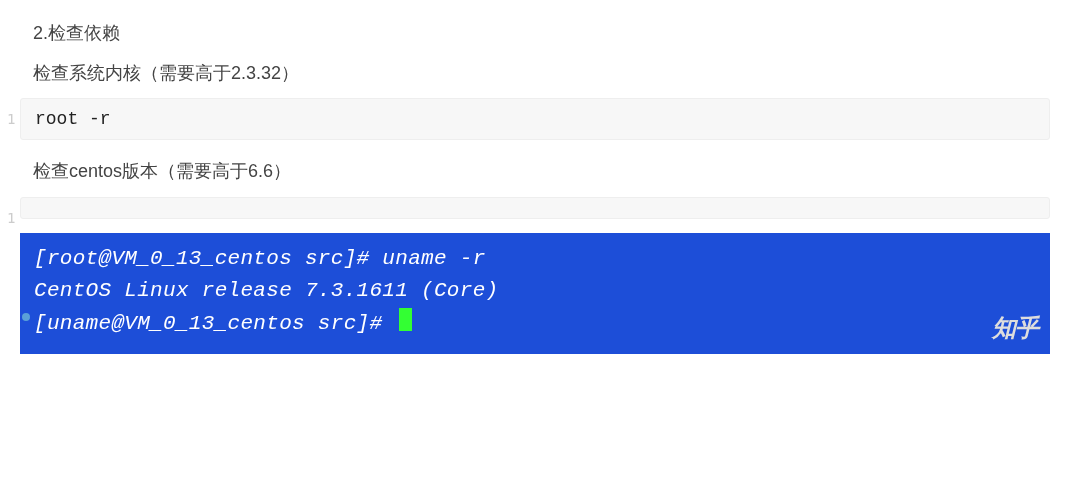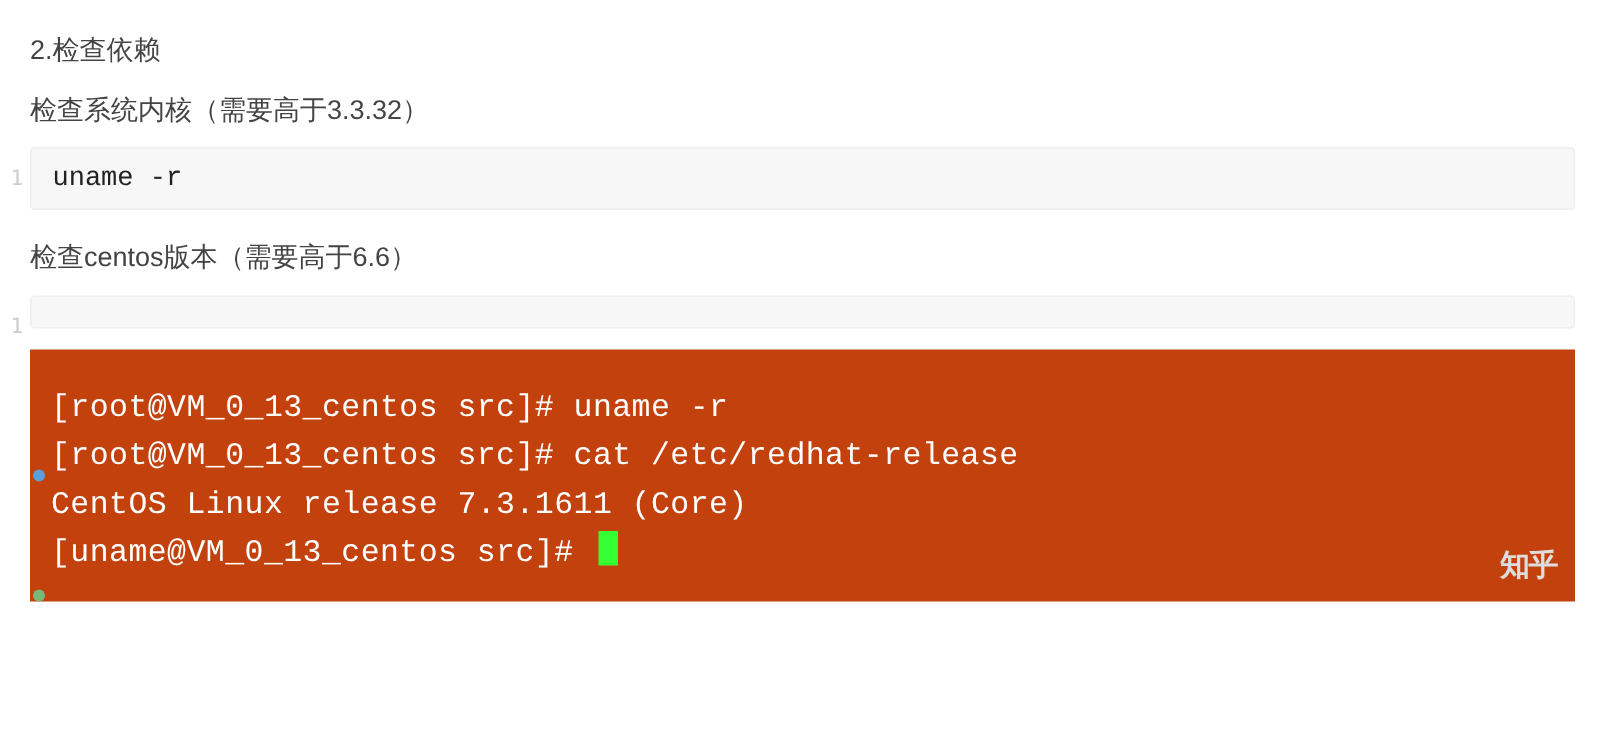--- a/index.html
+++ b/index.html
@@ -7,21 +7,21 @@
     font-family: -apple-system, BlinkMacSystemFont, "Segoe UI", "PingFang SC", "Microsoft YaHei", sans-serif;
     background: #fff;
     width: 1070px;
     padding: 10px 20px;
     color: #333;
   }
   .text-line {
     font-size: 18px;
     color: #444;
     line-height: 1.9;
-    margin: 6px 0;
+    margin: 6px 13px;
   }
   .code-block {
     background: #f7f7f7;
     border: 1px solid #eee;
     border-radius: 3px;
     padding: 10px 14px;
     margin: 8px 0 14px 0;
     font-family: Consolas, Monaco, "Courier New", monospace;
     font-size: 18px;
     color: #222;
@@ -29,29 +29,30 @@
   }
   .code-block .lineno {
     position: absolute;
     left: -14px;
     top: 12px;
     color: #ccc;
     font-size: 14px;
     font-family: Consolas, Monaco, monospace;
   }
   .terminal {
-    background: #c2410c;
+    background: #1d4ed8;
     color: #fff;
     font-family: Consolas, Monaco, "Courier New", monospace;
     font-size: 21px;
-    padding: 24px 14px 14px 14px;
+    padding: 10px 14px 14px 14px;
     line-height: 1.55;
     margin: 8px 0;
     position: relative;
     letter-spacing: 0.3px;
+    font-style: italic;
   }
   .terminal .line { white-space: pre; display: flex; flex-wrap: nowrap; }
   .cursor {
     display: inline-block;
     width: 13px;
     height: 23px;
     background: #3f3;
     vertical-align: -3px;
     margin-left: 4px;
   }
@@ -72,44 +73,43 @@
     font-family: -apple-system, "PingFang SC", "Microsoft YaHei", sans-serif;
     font-size: 20px;
     font-weight: 500;
     display: flex;
     align-items: center;
     gap: 6px;
   }
   .zh-logo {
     display: inline-block;
     font-weight: 700;
-    font-size: 20px;
+    font-size: 24px;
     letter-spacing: -1px;
   }
 </style>
 </head>
 <body>
 
 <div class="text-line">2.检查依赖</div>
-<div class="text-line">检查系统内核（需要高于3.3.32）</div>
+<div class="text-line">检查系统内核（需要高于2.3.32）</div>
 
 <div class="code-block">
   <span class="lineno">1</span>
-  <span>uname -r</span>
+  <span>root -r</span>
 </div>
 
 <div class="text-line">检查centos版本（需要高于6.6）</div>
 
 <div class="code-block">
   <span class="lineno">1</span>
 </div>
 
 <div class="terminal">
   <div class="gutter-dot dot1"></div>
   <div class="gutter-dot dot2"></div>
   <div class="line"><span>[root@VM_0_13_centos src]# uname -r</span></div>
-  <div class="line"><span>[root@VM_0_13_centos src]# cat /etc/redhat-release</span></div>
   <div class="line"><span>CentOS Linux release 7.3.1611 (Core)</span></div>
   <div class="line"><span>[uname@VM_0_13_centos src]# </span><span class="cursor"></span></div>
   <div class="watermark">
     <span class="zh-logo">知乎</span>
   </div>
 </div>
 
 </body></html>

